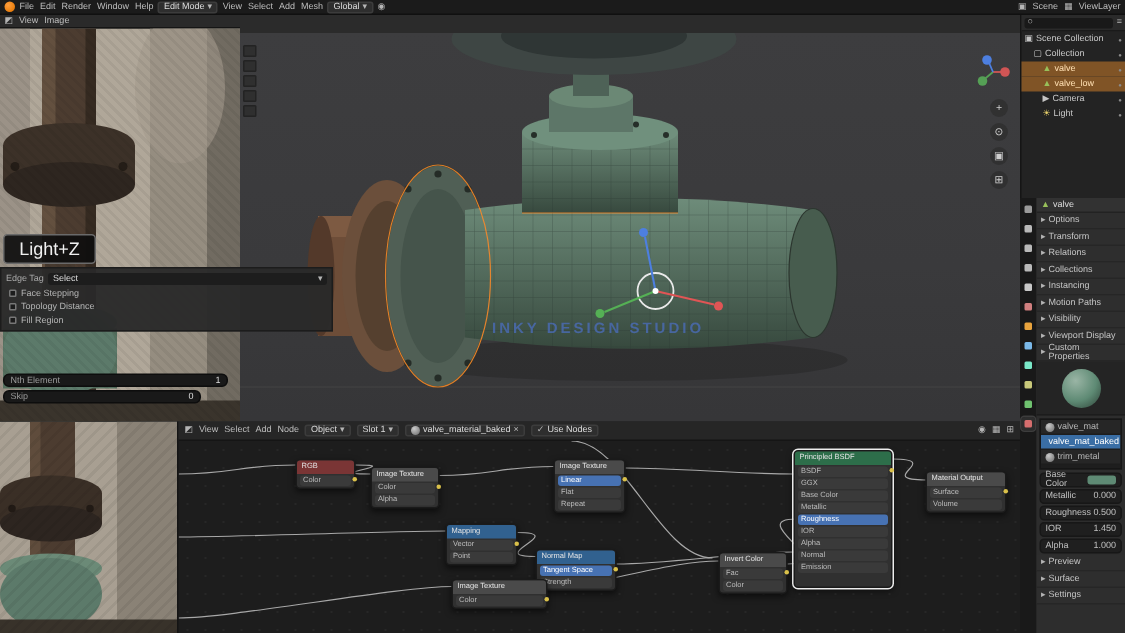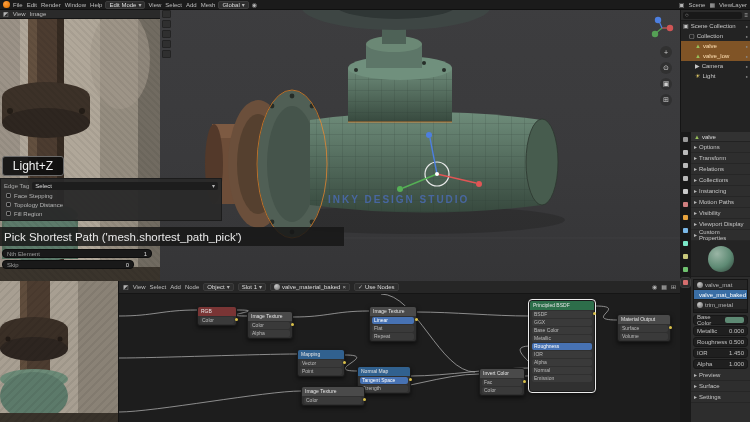--- a/index.html
+++ b/index.html
@@ -21,21 +21,21 @@
 
   
   .imged{position:absolute;left:0;top:10px;width:160px;height:271px;background:#1f1f1f;overflow:hidden}
   .imged-header{height:9px;background:#2a2a2a;border-bottom:1px solid #151515;display:flex;align-items:center;gap:4px;padding:0 3px}
   .photo{position:relative;width:160px;height:262px}
   .photo svg{display:block}
   .photo::after{content:'';position:absolute;inset:0;
      background:repeating-linear-gradient(45deg,rgba(0,0,0,.05) 0 2px,transparent 2px 5px);pointer-events:none}
 
   
-  .viewport{position:absolute;left:160px;top:2px;width:520px;height:282px;overflow:hidden;
+  .viewport{position:absolute;left:160px;top:22px;width:520px;height:282px;overflow:hidden;
             background:linear-gradient(#3d3d3f,#3a3a3c 55%,#353537)}
   .vtoolbar{position:absolute;left:2px;top:8px;display:flex;flex-direction:column;gap:2px;z-index:3}
   .vtool{width:9px;height:8px;background:#2f2f2f;border:1px solid #232323;border-radius:1px}
   .navball{position:absolute;right:6px;top:14px;z-index:3}
   .navicons{position:absolute;right:8px;top:44px;display:flex;flex-direction:column;gap:4px;z-index:3}
   .navicon{width:12px;height:12px;border-radius:50%;background:rgba(46,46,46,.75);color:#cfcfcf;
            display:flex;align-items:center;justify-content:center;font-size:7px}
   .watermark{position:absolute;left:168px;top:192px;color:rgba(78,116,220,.6);
              font-size:10px;font-weight:bold;letter-spacing:2px;z-index:2}
 
@@ -469,21 +469,20 @@
         <div class="redo-opt">
           <span class="cb"></span>
           <span>Topology Distance</span>
         </div>
         <div class="redo-opt">
           <span class="cb"></span>
           <span>Fill Region</span>
         </div>
       </div>
   </div>
-  <div class="redo-title">Pick Shortest Path ('mesh.shortest_path_pick')</div>
   <div class="redo-fields" id="redo-fields">
       <div class="rfield">
         <span class="lbl">Nth Element</span>
         <span>1</span>
       </div>
       <div class="rfield">
         <span class="lbl">Skip</span>
         <span>0</span>
       </div>
     </div>

